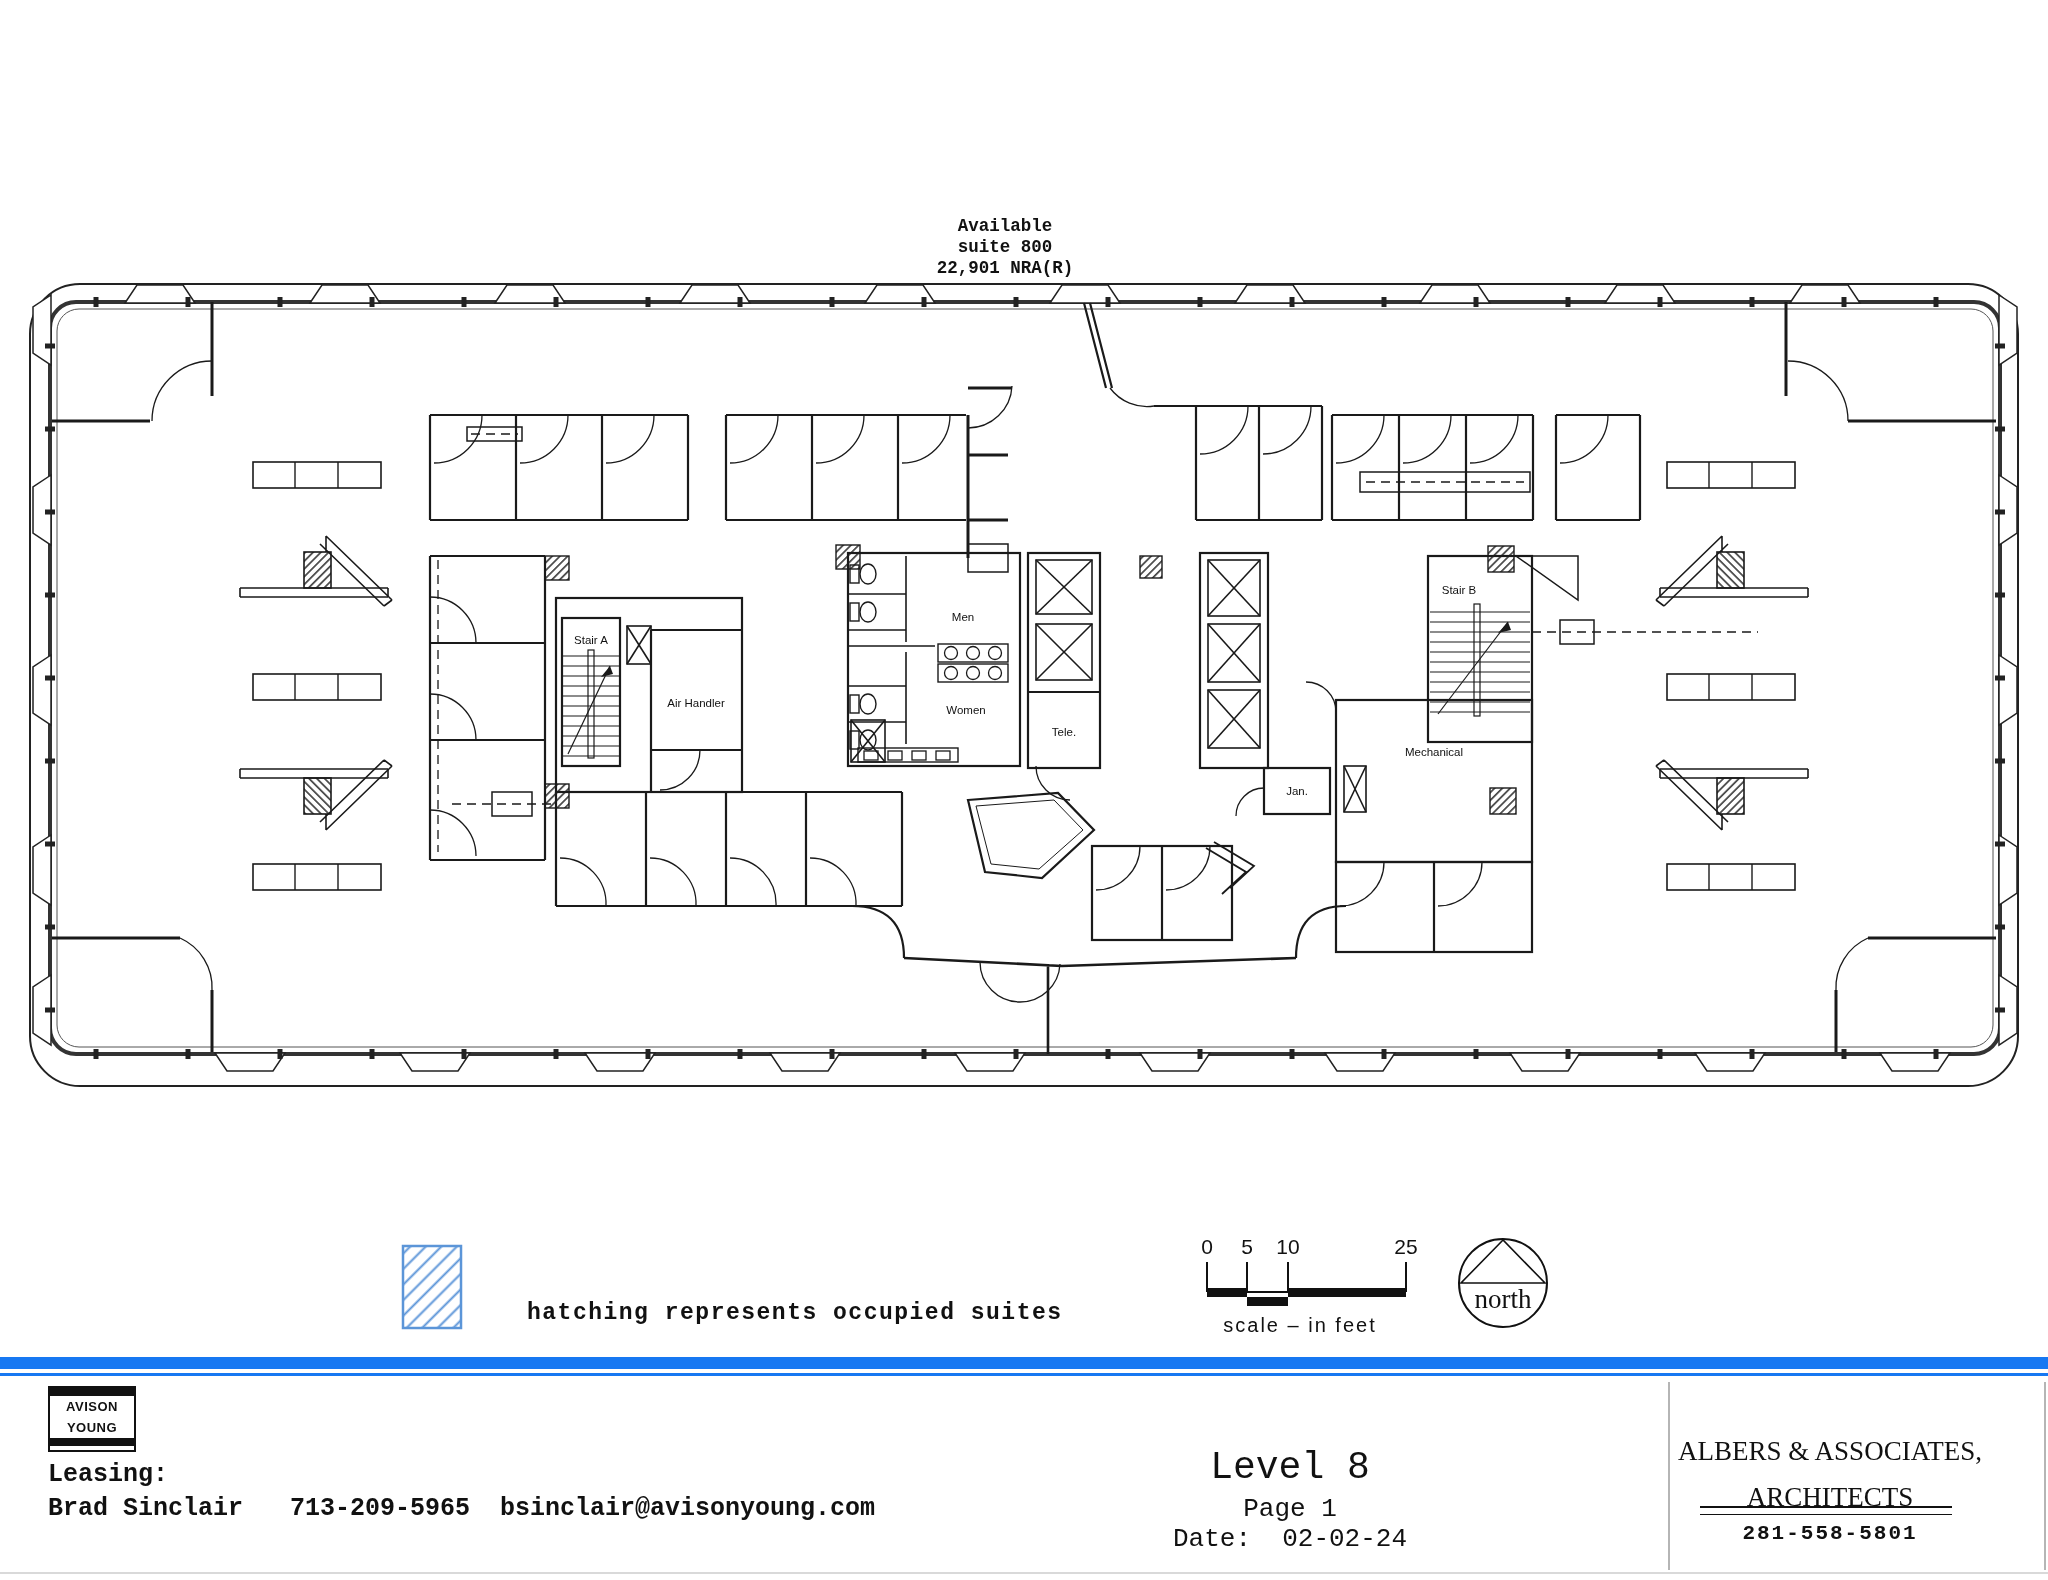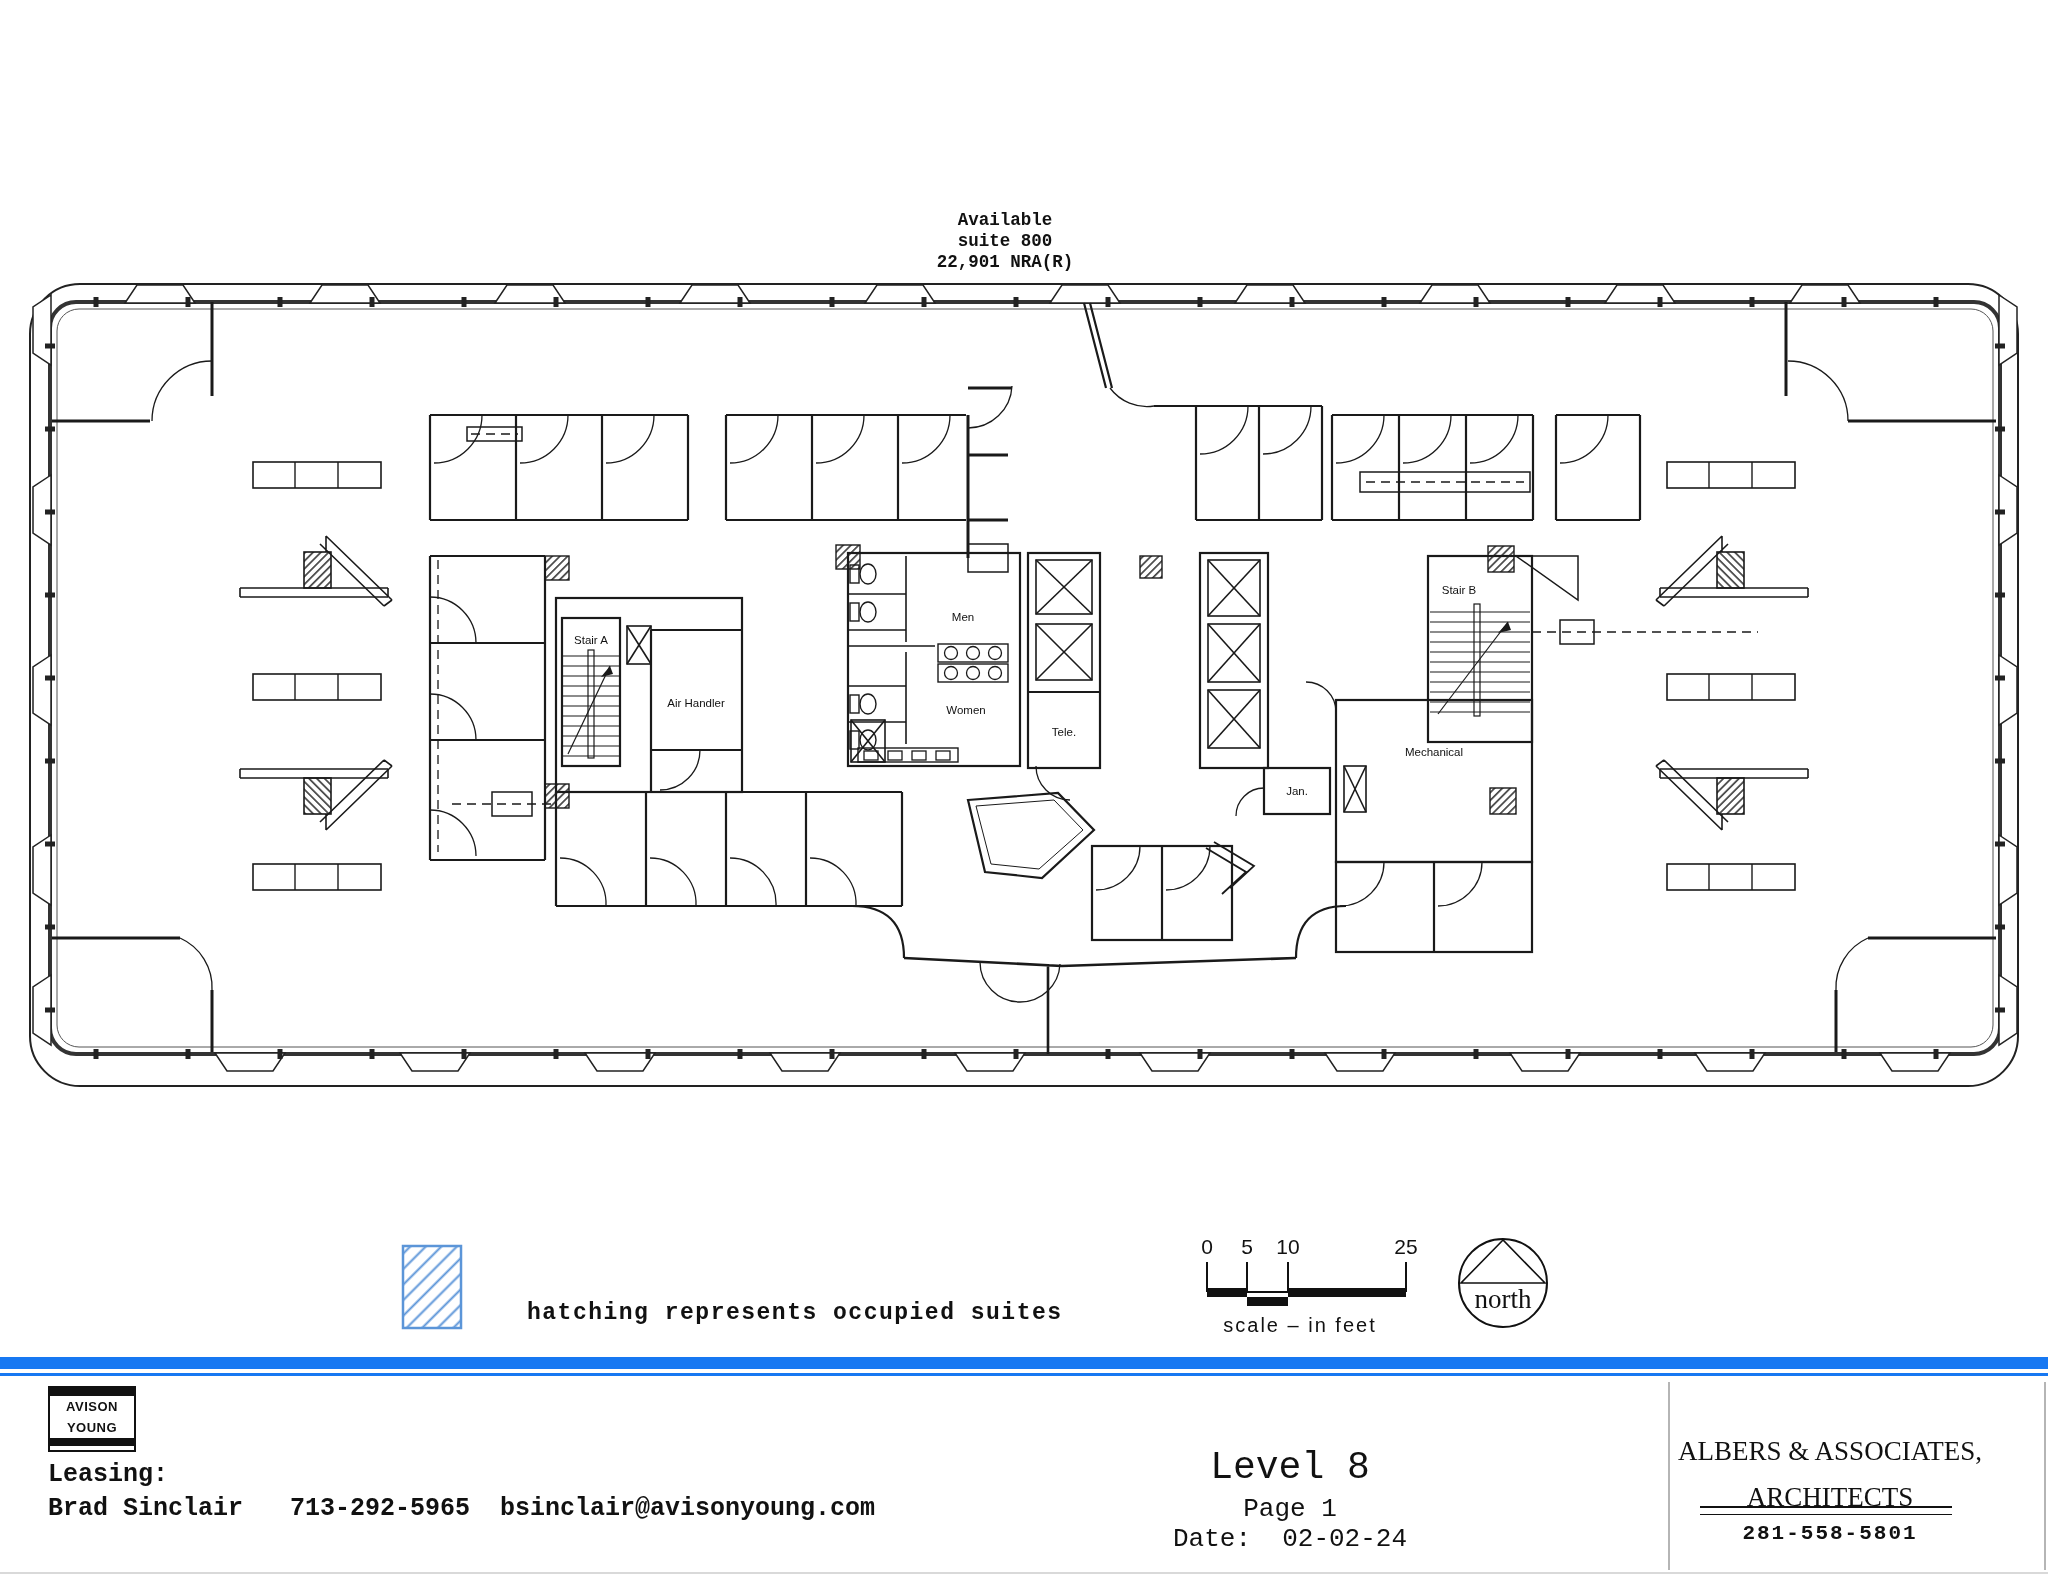--- a/index.html
+++ b/index.html
@@ -3,21 +3,21 @@
 <meta charset="utf-8">
 <style>
   html,body{margin:0;padding:0;background:#fff;}
   .page{position:relative;width:2048px;height:1580px;background:#ffffff;overflow:hidden;
         font-family:"Liberation Sans",sans-serif;color:#111;}
   .abs{position:absolute;}
   .mono{font-family:"Liberation Mono",monospace;}
   .serif{font-family:"Liberation Serif",serif;}
   .center{text-align:center;}
   
-  .annotation{left:850px;top:210px;width:310px;font-size:17.5px;line-height:21px;font-weight:bold;}
+  .annotation{left:850px;top:216px;width:310px;font-size:17.5px;line-height:21px;font-weight:bold;}
   
   .legend-text{left:527px;top:1300px;font-size:23px;letter-spacing:1.5px;font-weight:bold;}
   
   .band-thick{left:0;top:1357px;width:2048px;height:12px;}
   .band-thin{left:0;top:1373px;width:2048px;height:3px;}
   .bottom-border{left:0;top:1572px;width:2048px;height:2px;background:#d9d9d9;}
   .vdiv{width:2px;background:#b5b5b5;top:1382px;height:188px;}
   
   .ay-logo{left:48px;top:1386px;width:84px;height:62px;border:2.5px solid #111;background:#fff;}
   .ay-bar{height:8px;background:#111;}
@@ -415,21 +415,21 @@
   <div class="abs band-thin" style="background: rgb(23, 120, 242);"></div>
 
   <div class="abs ay-logo">
     <div class="ay-bar"></div>
     <div class="ay-txt">AVISON</div>
     <div class="ay-txt">YOUNG</div>
     <div class="ay-bar"></div>
   </div>
   <div class="abs leasing mono">Leasing:</div>
   <div class="abs agent-row mono" style="left:48px">Brad Sinclair</div>
-  <div class="abs agent-row mono" style="left:290px">713-292-5965</div>
+  <div class="abs agent-row mono" style="left:290px">713-209-5965</div>
   <div class="abs agent-row mono" style="left:500px">bsinclair@avisonyoung.com</div>
 
   <div class="abs tb tb-level mono center">Level 8</div>
   <div class="abs tb tb-page mono center">Page 1</div>
   <div class="abs tb tb-date mono center">
     <span>Date:</span>&nbsp;
     <span>02-02-24</span>
   </div>
 
   <div class="abs vdiv" style="left:1668px"></div>

